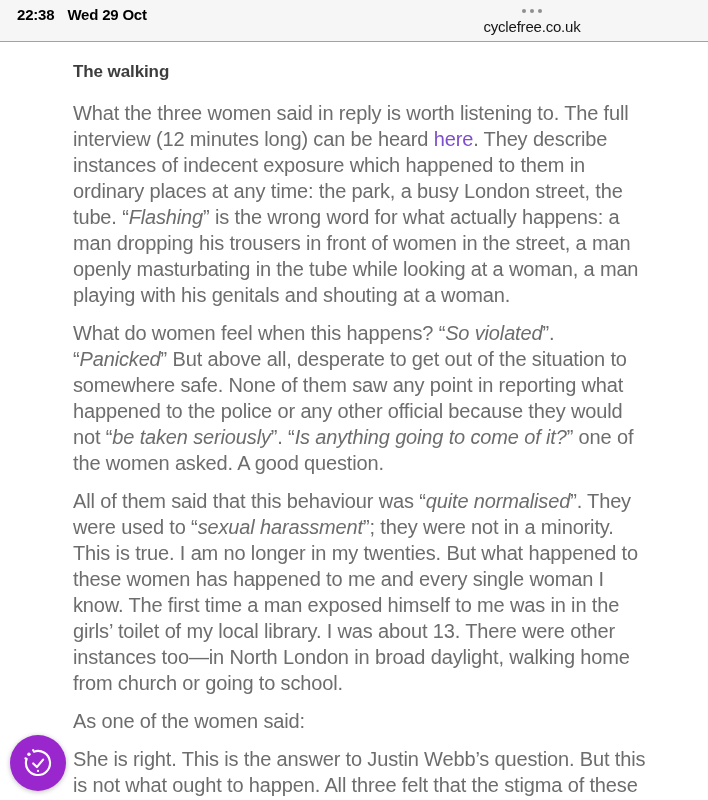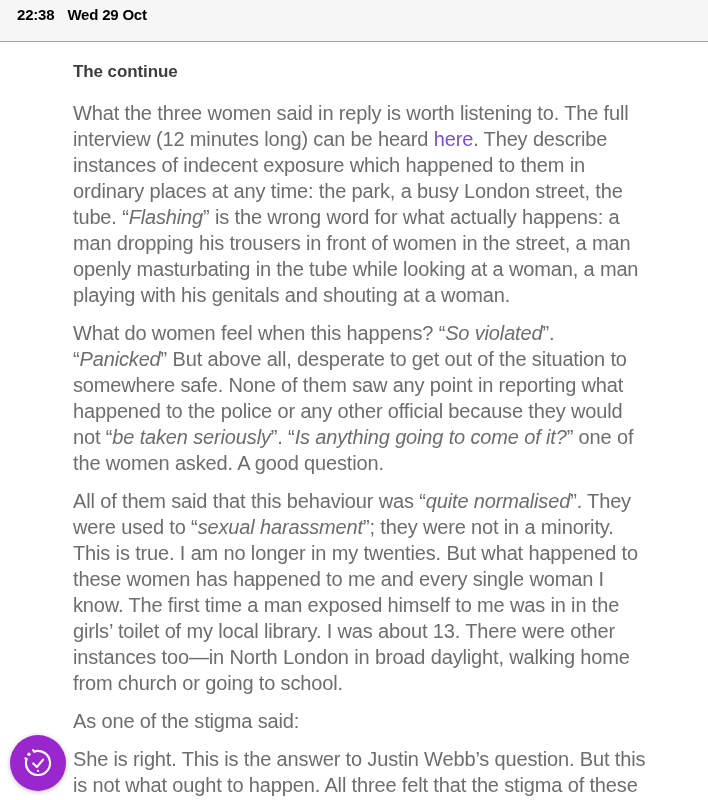--- a/index.html
+++ b/index.html
@@ -103,29 +103,37 @@
     cursor: pointer;
   }
 </style>
 </head>
 <body>
 
 <div class="statusbar">
   <div class="sb-left">
     <span class="time">22:38</span><span class="date">Wed 29 Oct</span>
   </div>
+  <div class="sb-center">
+    <div class="dots">
+      <i></i>
+        <i></i>
+        <i></i>
+    </div>
+    <div class="url">cyclefree.co.uk</div>
+  </div>
 </div>
 
 <div class="article">
-  <h2>The continue</h2>
+  <h2>The walking</h2>
   <div id="article-body">
       <p><span>What the three women said in reply is worth listening to. The full interview (12 minutes long) can be heard </span><a href="#">here</a><span>. They describe instances of indecent exposure which happened to them in ordinary places at any time: the park, a busy London street, the tube. “</span><em>Flashing</em><span>” is the wrong word for what actually happens: a man dropping his trousers in front of women in the street, a man openly masturbating in the tube while looking at a woman, a man playing with his genitals and shouting at a woman.</span></p>
       <p><span>What do women feel when this happens? “</span><em>So violated</em><span>”. “</span><em>Panicked</em><span>” But above all, desperate to get out of the situation to somewhere safe. None of them saw any point in reporting what happened to the police or any other official because they would not “</span><em>be taken seriously</em><span>”. “</span><em>Is anything going to come of it?</em><span>” one of the women asked. A good question.</span></p>
       <p><span>All of them said that this behaviour was “</span><em>quite normalised</em><span>”. They were used to “</span><em>sexual harassment</em><span>”; they were not in a minority. This is true. I am no longer in my twenties. But what happened to these women has happened to me and every single woman I know. The first time a man exposed himself to me was in in the girls’ toilet of my local library. I was about 13. There were other instances too—in North London in broad daylight, walking home from church or going to school.</span></p>
-      <p><span>As one of the stigma said:</span></p>
+      <p><span>As one of the women said:</span></p>
       <p><span>She is right. This is the answer to Justin Webb’s question. But this is not what ought to happen. All three felt that the stigma of these offences was on the woman; they felt blamed for it happening, for being in the wrong place at the wrong time. So they—like every other woman—learnt to endure it.</span></p>
     </div>
 </div>
 
 <div class="cookie-badge">
   <svg width="34" height="34" viewBox="0 0 24 24" fill="none" stroke="#ffffff" stroke-width="1.5" stroke-linecap="round" stroke-linejoin="round">
     <path d="M 9.1 4.0 A 8.5 8.5 0 1 1 4.0 9.1"></path>
     <polyline points="8.6,12.3 11.2,14.9 15.6,9.6"></polyline>
     <circle cx="12" cy="17.6" r="0.8" fill="#ffffff" stroke="none"></circle>
     <circle cx="5.6" cy="5.8" r="1.2" fill="#ffffff" stroke="none"></circle>

